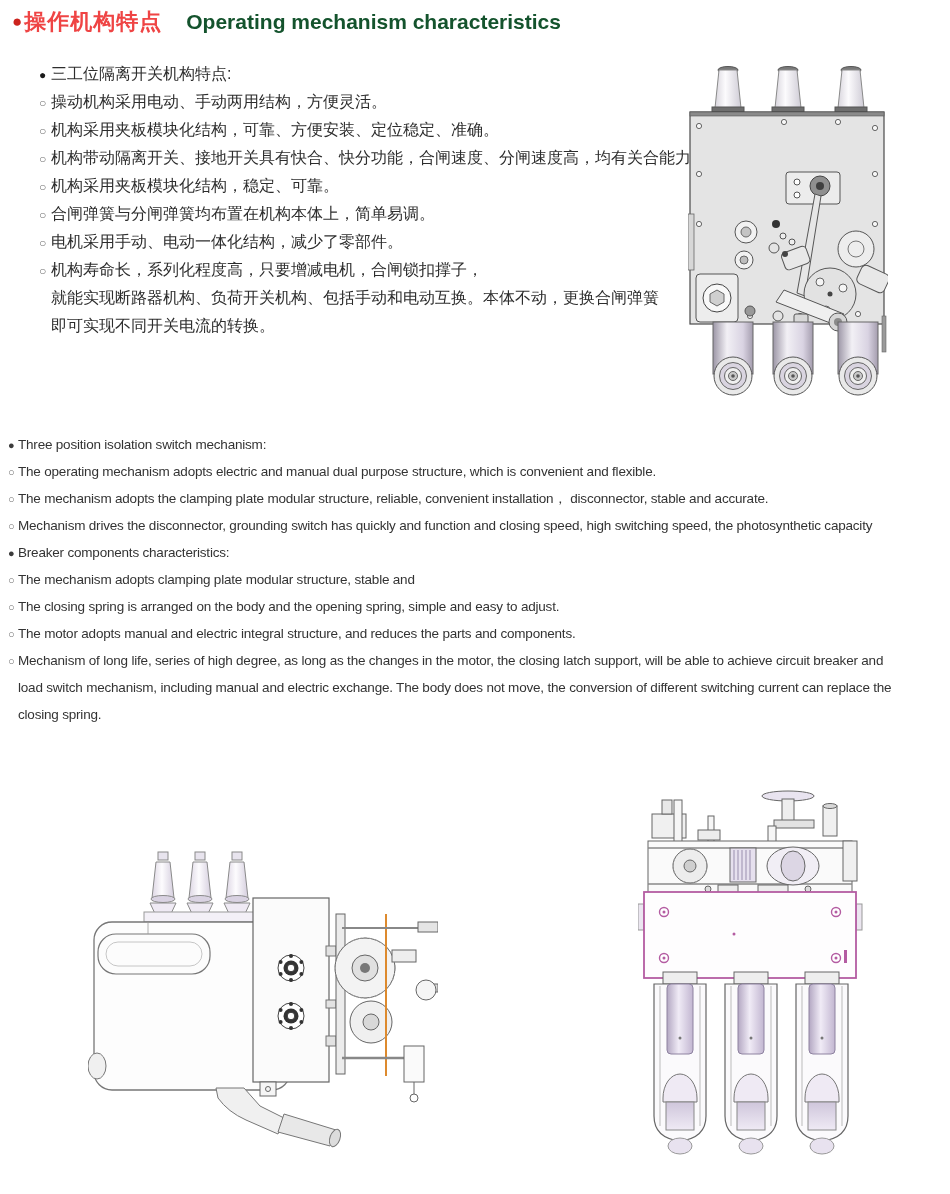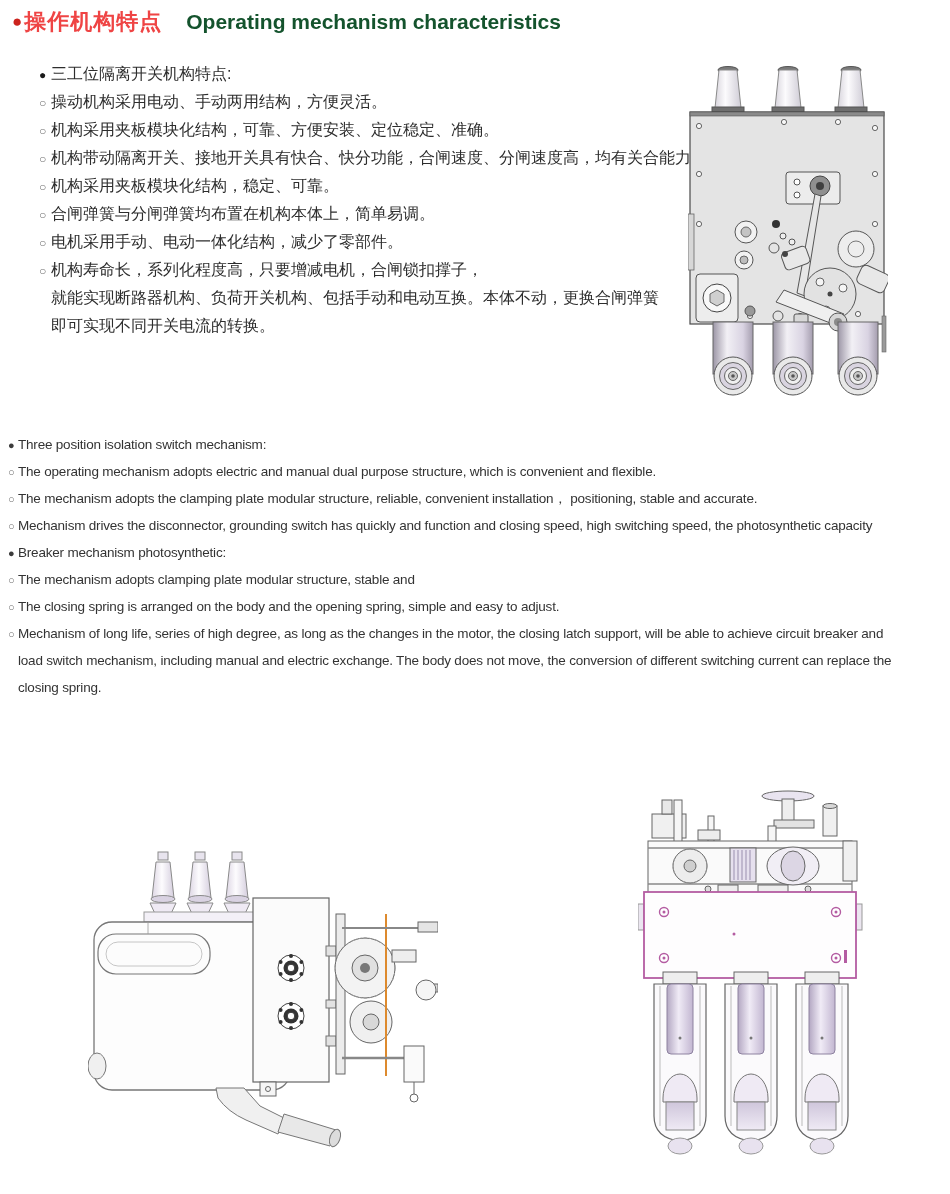--- a/index.html
+++ b/index.html
@@ -44,25 +44,26 @@
     <div class="line"><span class="mk hollow">○</span><span>合闸弹簧与分闸弹簧均布置在机构本体上，简单易调。</span></div>
     <div class="line"><span class="mk hollow">○</span><span>电机采用手动、电动一体化结构，减少了零部件。</span></div>
     <div class="line"><span class="mk hollow">○</span><span>机构寿命长，系列化程度高，只要增减电机，合闸锁扣撑子，</span></div>
     <div class="line"><span class="mk"></span><span>就能实现断路器机构、负荷开关机构、包括手动和电动互换。本体不动，更换合闸弹簧</span></div>
     <div class="line"><span class="mk"></span><span>即可实现不同开关电流的转换。</span></div>
   </div>
 
   <div class="list en-list">
     <div class="line"><span class="mk">●</span><span>Three position isolation switch mechanism:</span></div>
     <div class="line"><span class="mk hollow">○</span><span>The operating mechanism adopts electric and manual dual purpose structure, which is convenient and flexible.</span></div>
-    <div class="line"><span class="mk hollow">○</span><span>The mechanism adopts the clamping plate modular structure, reliable, convenient installation， positioning, stable and accurate.</span></div>
+    <div class="line"><span class="mk hollow">○</span><span>The mechanism adopts the clamping plate modular structure, reliable, convenient installation， disconnector, stable and accurate.</span></div>
     <div class="line"><span class="mk hollow">○</span><span>Mechanism drives the disconnector, grounding switch has quickly and function and closing speed, high switching speed, the photosynthetic capacity</span></div>
-    <div class="line"><span class="mk">●</span><span>Breaker mechanism photosynthetic:</span></div>
+    <div class="line"><span class="mk">●</span><span>Breaker components characteristics:</span></div>
     <div class="line"><span class="mk hollow">○</span><span>The mechanism adopts clamping plate modular structure, stable and</span></div>
     <div class="line"><span class="mk hollow">○</span><span>The closing spring is arranged on the body and the opening spring, simple and easy to adjust.</span></div>
+    <div class="line"><span class="mk hollow">○</span><span>The motor adopts manual and electric integral structure, and reduces the parts and components.</span></div>
     <div class="line"><span class="mk hollow">○</span><span>Mechanism of long life, series of high degree, as long as the changes in the motor, the closing latch support, will be able to achieve circuit breaker and</span></div>
     <div class="line"><span class="mk"></span><span>load switch mechanism, including manual and electric exchange. The body does not move, the conversion of different switching current can replace the</span></div>
     <div class="line"><span class="mk"></span><span>closing spring.</span></div>
   </div>
 
   <svg class="fig fig-a" width="200" height="335" viewBox="0 0 200 335">
     <defs>
       <linearGradient id="cylA" x1="0" y1="0" x2="1" y2="0">
         <stop offset="0" stop-color="#9c96a6"></stop>
           <stop offset="0.35" stop-color="#f2f0f5"></stop>

